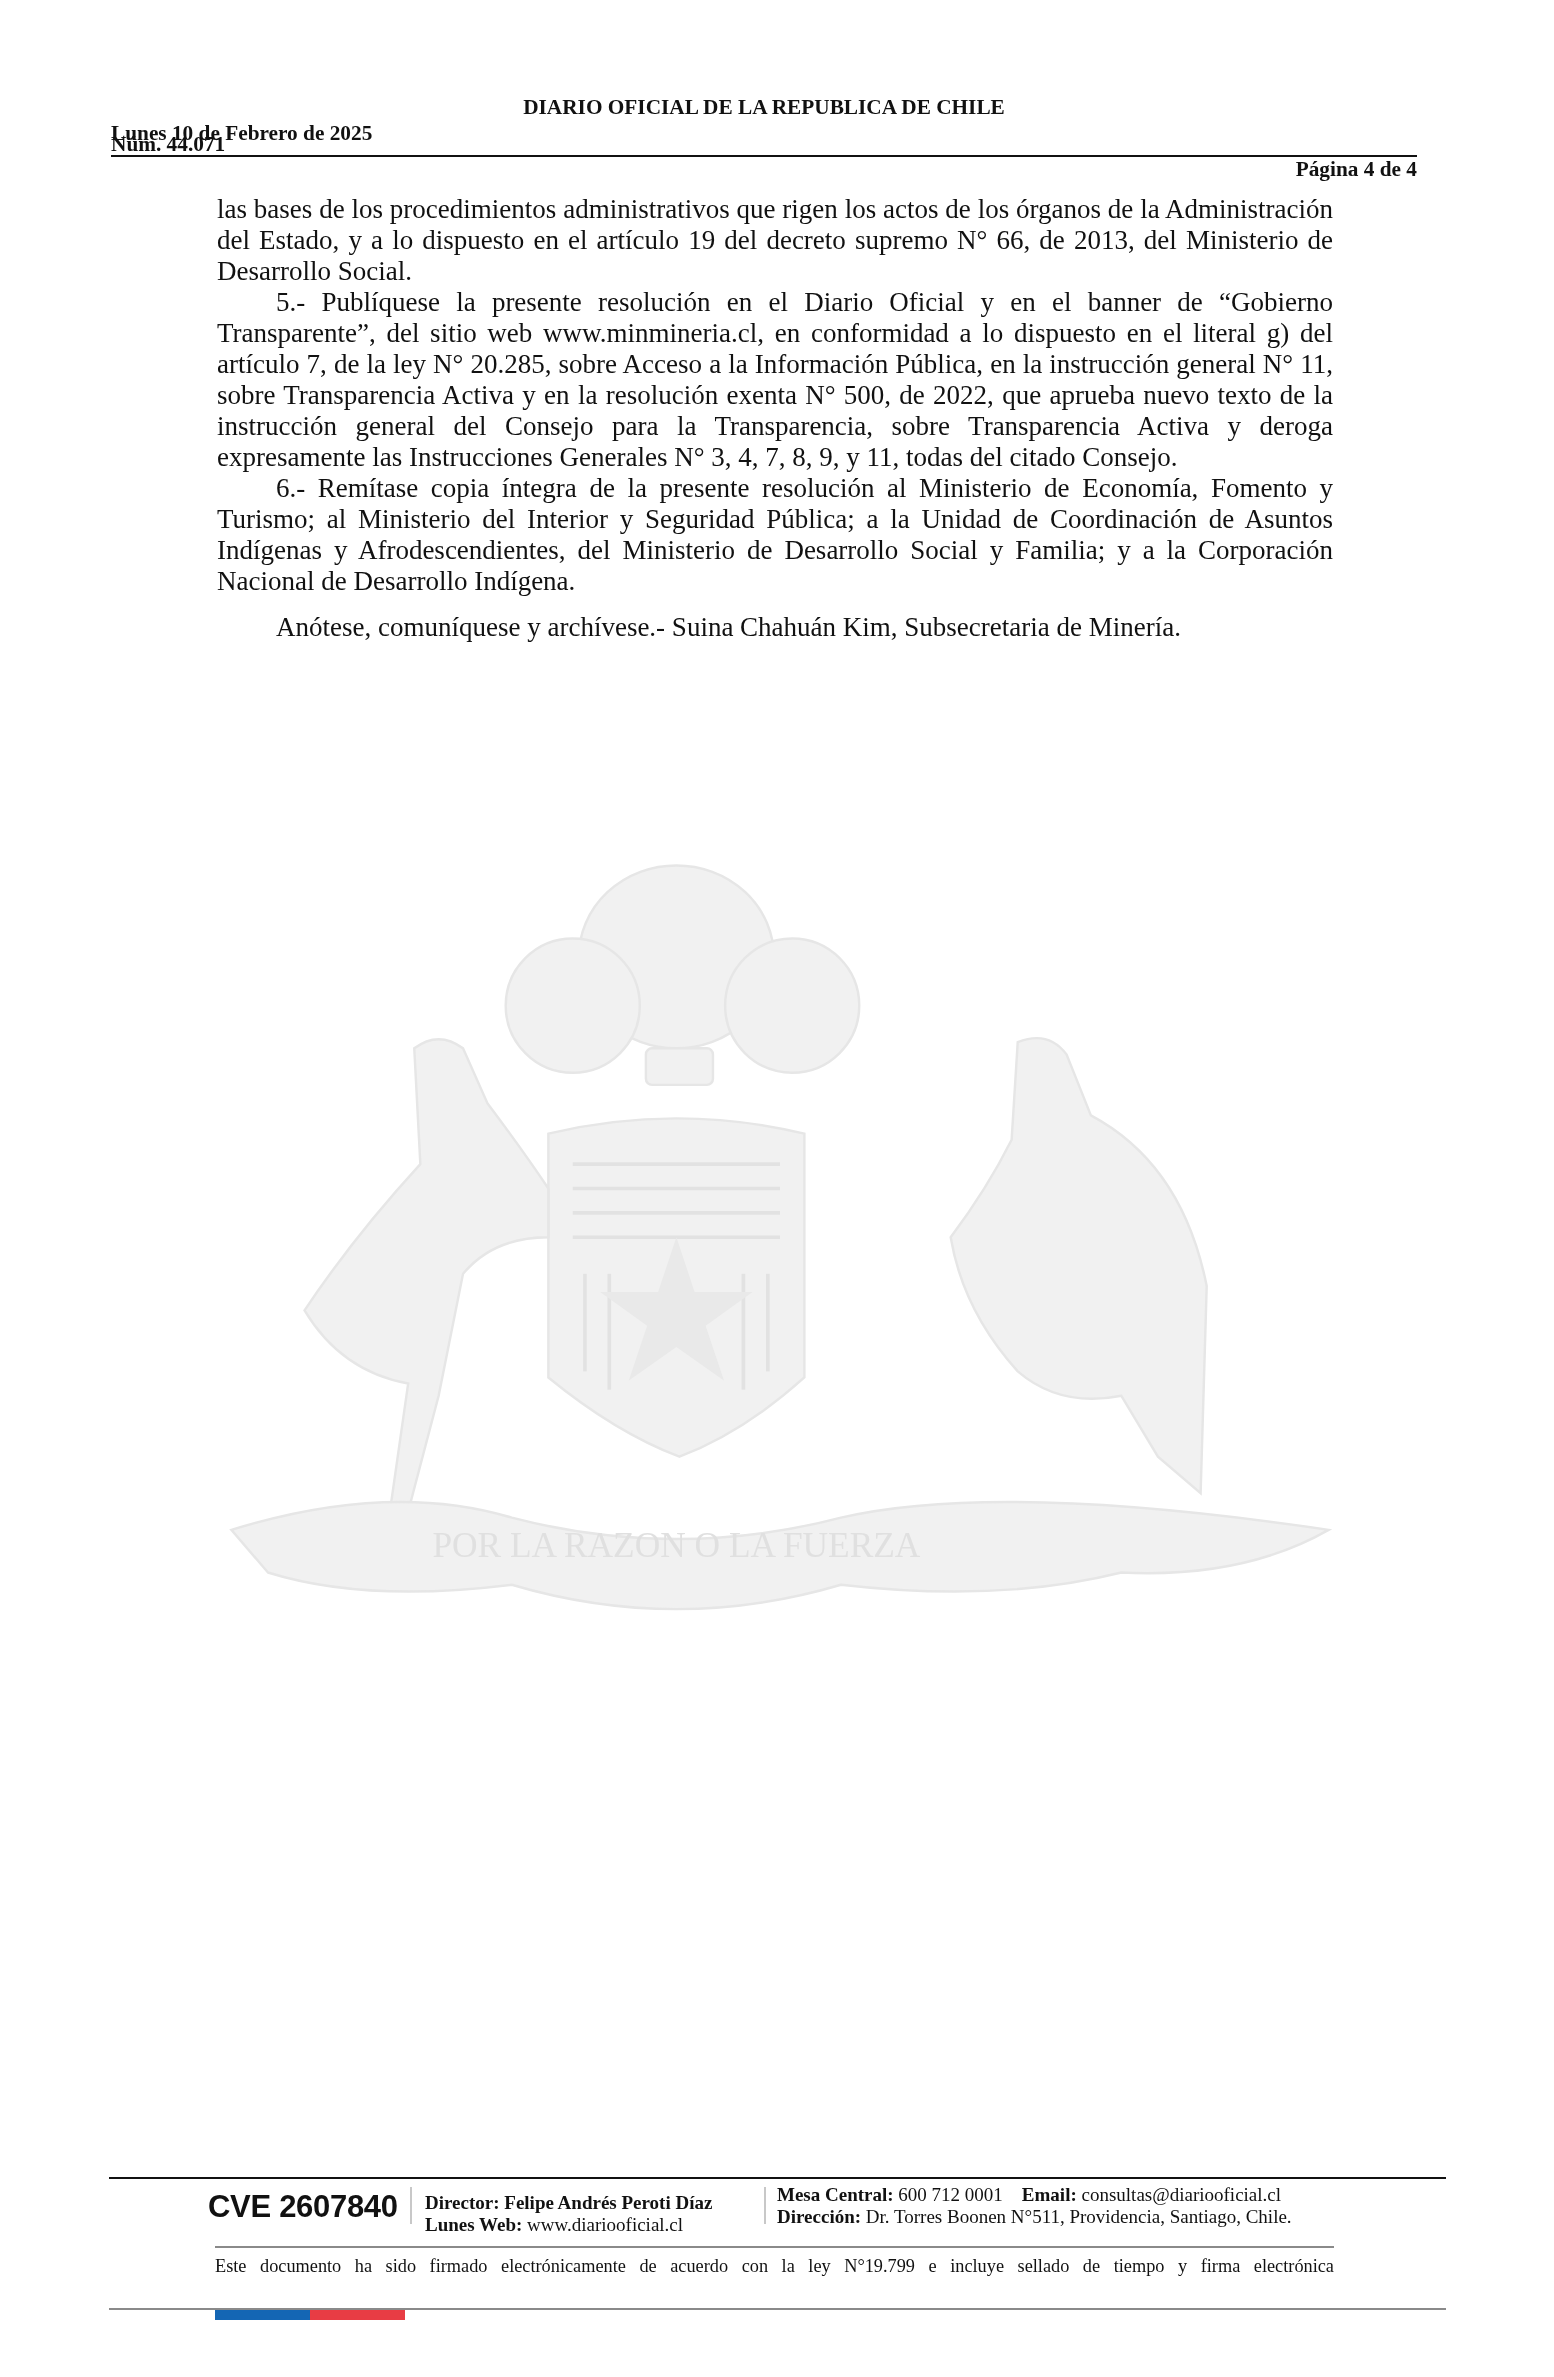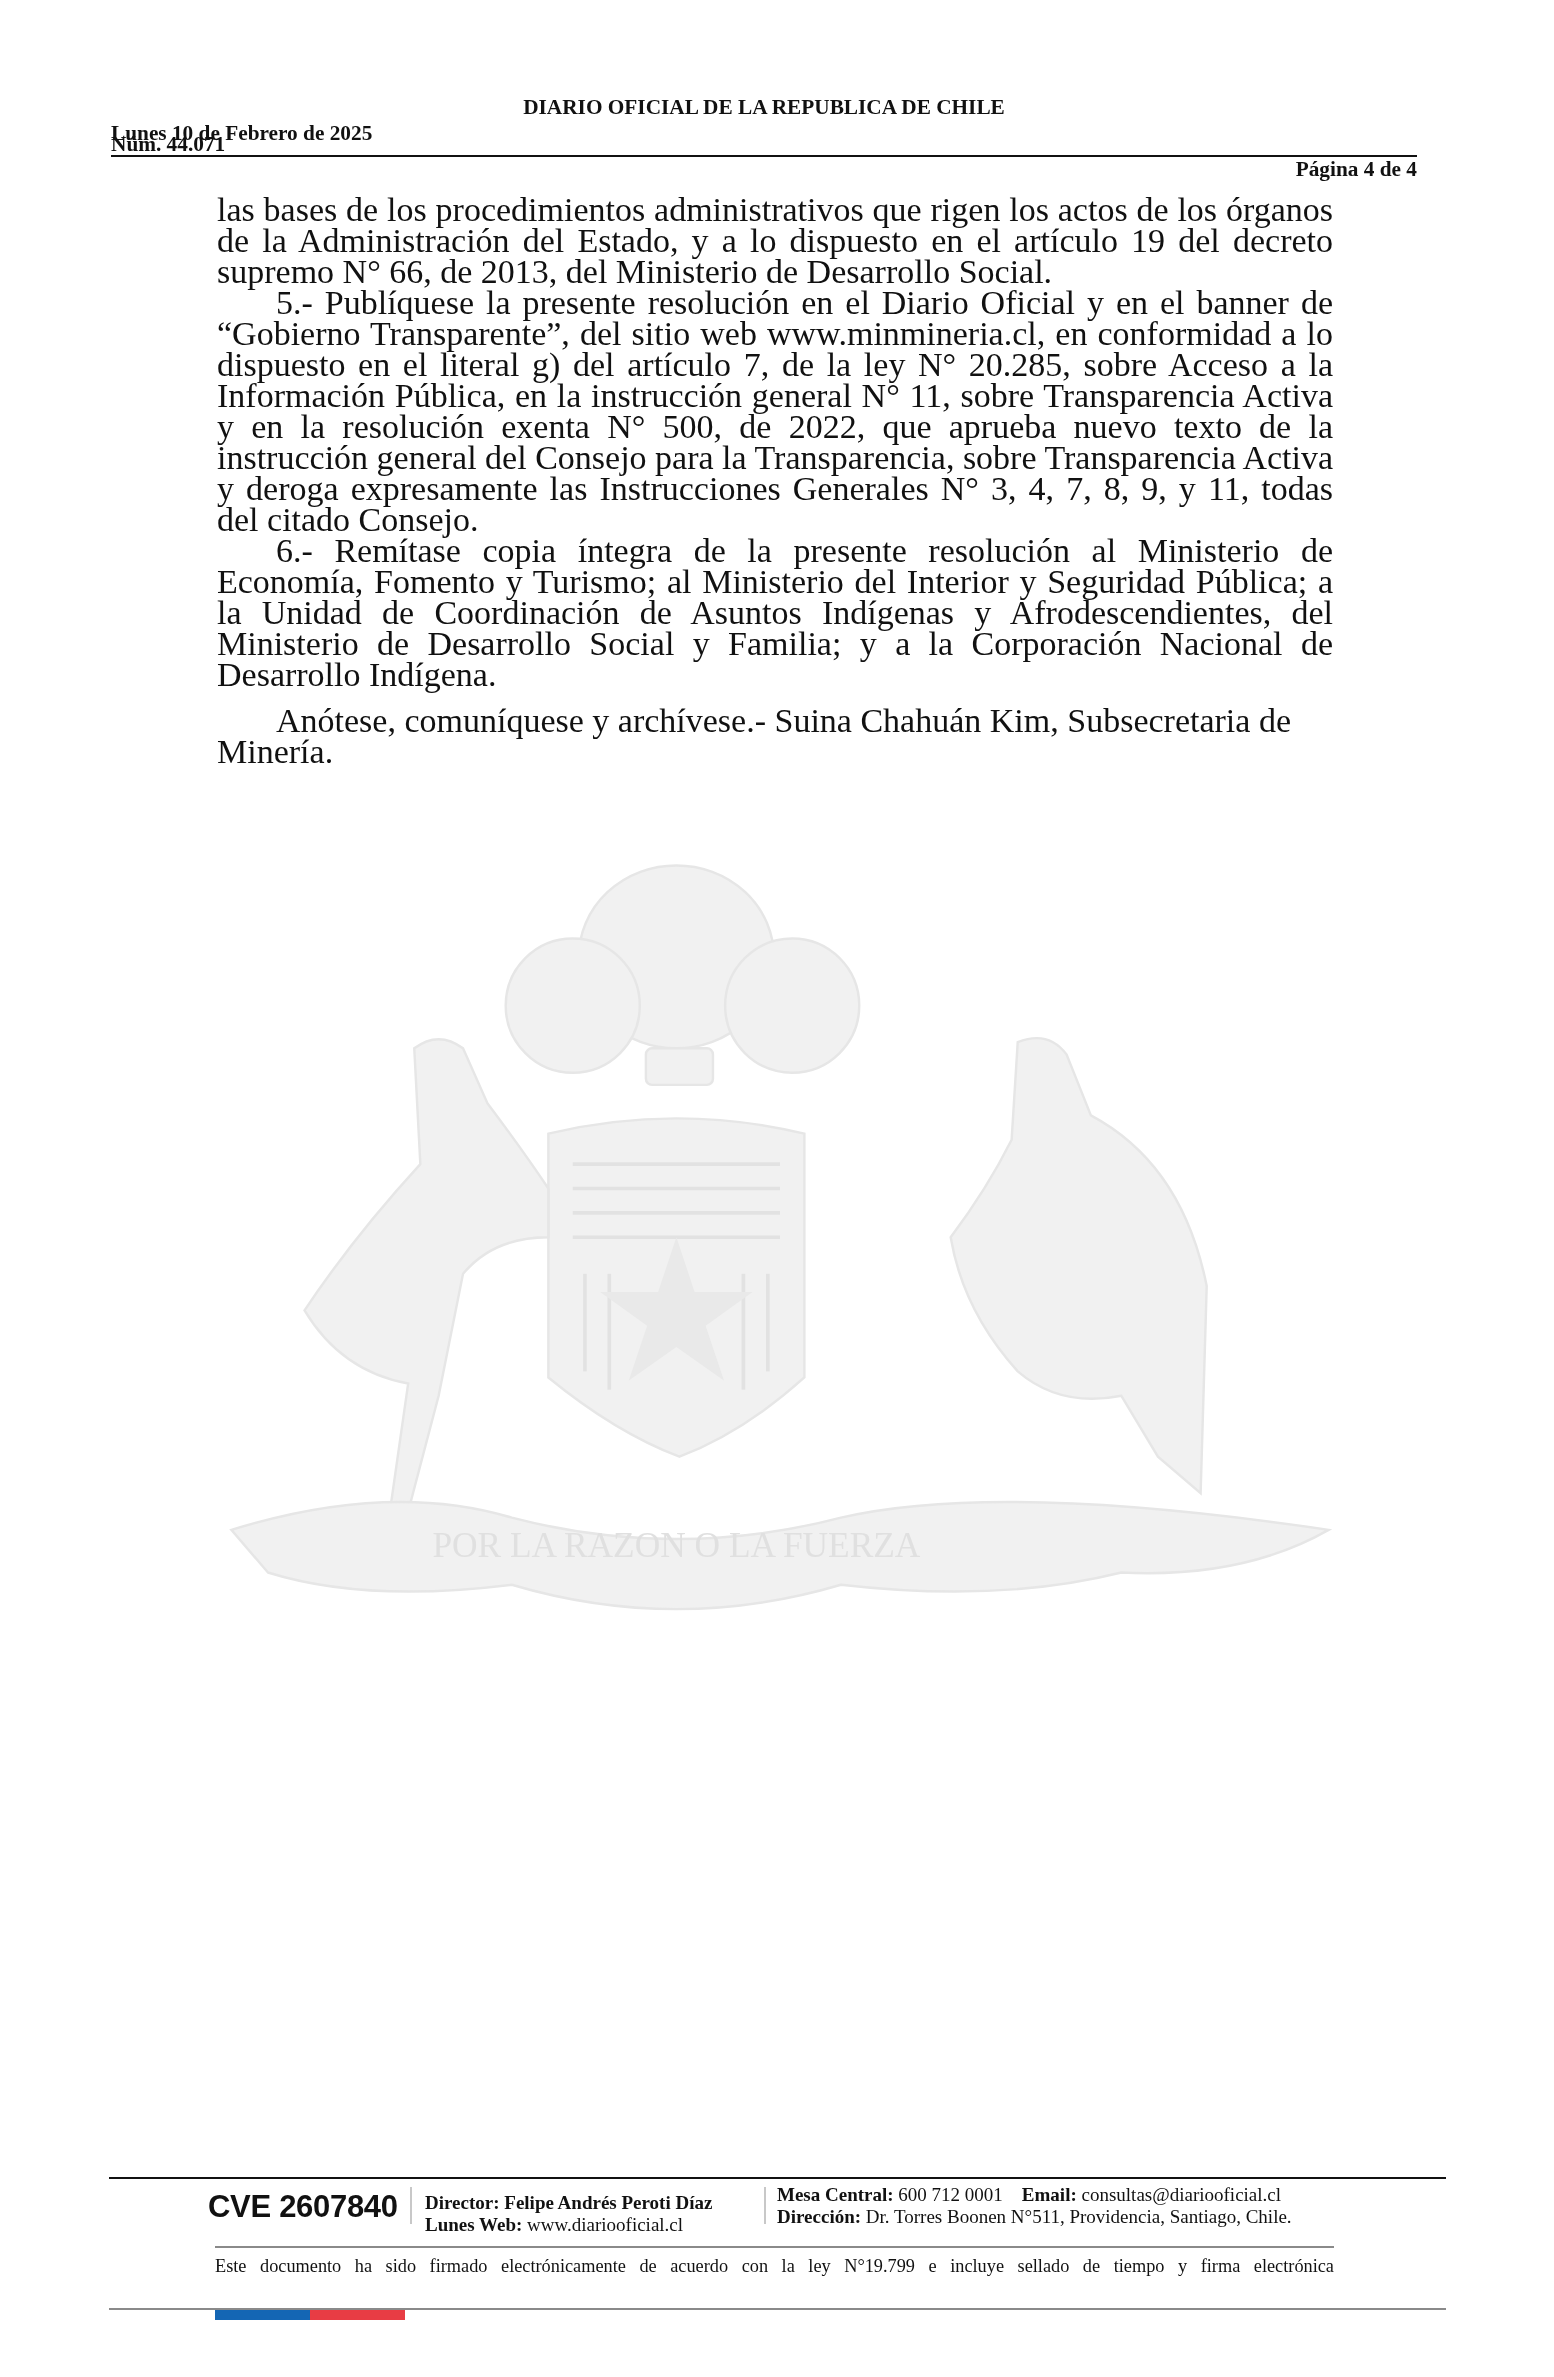--- a/index.html
+++ b/index.html
@@ -11,21 +11,21 @@
   .hdr-row { position: absolute; top: 121px; left: 111px; width: 1306px; height: 24.4px;
              font-weight: bold; font-size: 21.3px; line-height: 24.4px; }
   .hdr-left { position: absolute; left: 0; top: 11px; }
   .hdr-center { position: absolute; left: 0; width: 1306px; top: 0; text-align: left; }
   .hdr-right { position: absolute; right: 0; top: 0; margin-top: 36px; }
   .hdr-rule { position: absolute; top: 155px; left: 111px; width: 1306px; height: 2.4px; background: #111; }
 
   .watermark { position: absolute; left: 207px; top: 847px; width: 1146px; height: 811px; opacity: 1; }
 
   .body { position: absolute; top: 194px; left: 217px; width: 1116px;
-          font-size: 34px; line-height: 31px; text-align: justify; }
+          font-size: 27px; line-height: 31px; text-align: justify; }
   .body p { margin: 0; }
   .body .indent { text-indent: 59px; }
   .body .closing { margin-top: 15px; text-indent: 59px; text-align: left; }
 
   .ftr-rule-top { position: absolute; top: 2177px; left: 109px; width: 1337px; height: 2.4px; background: #111; }
   .cve { position: absolute; top: 2188px; left: 208px; font-family: "Liberation Sans", "DejaVu Sans", sans-serif;
          font-weight: bold; font-size: 31px; line-height: 37px; letter-spacing: -0.3px; }
   .vsep { position: absolute; width: 1.8px; background: #c8c8c8; }
   .vsep.a { left: 410px; top: 2187px; height: 37px; }
   .vsep.b { left: 764px; top: 2187px; height: 37px; }

